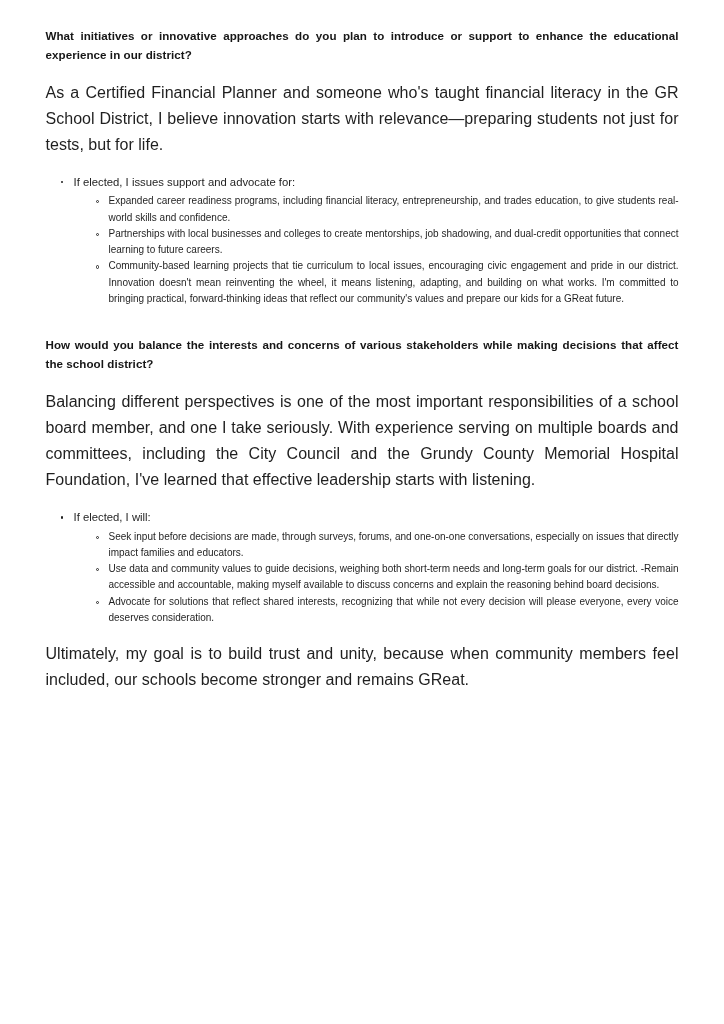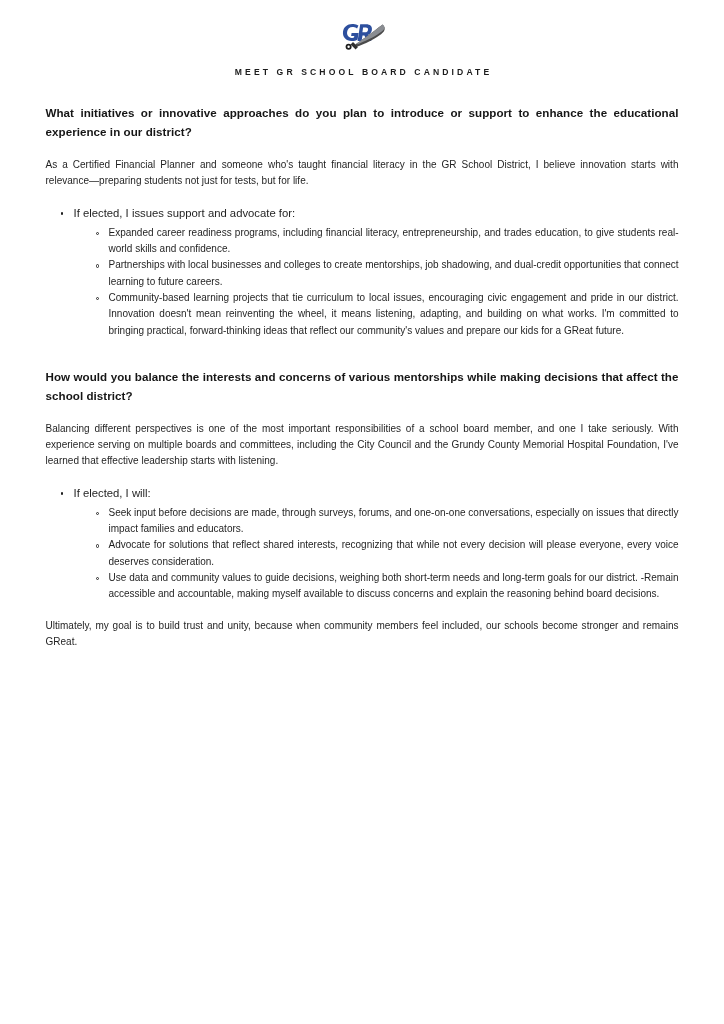--- a/index.html
+++ b/index.html
@@ -61,21 +61,21 @@
     text-align: justify;
     text-justify: inter-word;
     color: #161616;
     margin: 0;
     letter-spacing: 0.05px;
   }
   h2.q.first { margin-top: 27px; }
   h2.q.second { margin-top: 29px; }
 
   p.body {
-    font-size: 10px;
+    font-size: 16px;
     line-height: 1.63;
     text-align: justify;
     text-justify: inter-word;
     color: #1f1f1f;
     margin: 15px 0 0 0;
     letter-spacing: 0.02px;
   }
 
   ul.lvl1 {
     list-style: none;
@@ -129,69 +129,50 @@
     border: 1px solid #2b2b2b;
     background: transparent;
     box-sizing: border-box;
   }
 </style>
 </head>
 <body>
 
 <div class="page">
 
-  <div class="masthead">
-    <span class="logo-wrap">
-      <svg class="logo-svg" width="54" height="36" viewBox="0 0 54 36" aria-hidden="true">
-
-        <path d="M18.6 6.0 C13.0 5.4 8.6 8.6 8.0 13.8 C7.4 19.2 11.0 22.8 16.6 23.0 C19.0 23.1 21.0 22.5 22.6 21.4 L23.6 14.9 L16.6 14.9 L16.1 18.1 L19.3 18.1 L19.0 19.6 C18.3 19.9 17.5 20.0 16.7 19.9 C13.6 19.7 11.7 17.5 12.1 14.1 C12.5 10.6 15.1 8.7 18.4 9.1 C19.9 9.3 21.1 9.8 22.1 10.6 L23.4 7.5 C21.9 6.6 20.3 6.1 18.6 6.0 Z" fill="#2d4f9e"></path>
-
-        <path d="M25.2 6.3 L22.6 23.0 L26.6 23.0 L27.5 17.4 L29.4 17.4 L32.0 23.0 L36.5 23.0 L33.3 16.7 C35.3 15.8 36.6 14.1 36.9 11.9 C37.4 8.4 35.2 6.3 31.1 6.3 Z M28.1 9.6 L30.7 9.6 C32.4 9.6 33.2 10.4 33.0 11.9 C32.8 13.4 31.7 14.2 30.0 14.2 L27.4 14.2 Z" fill="#2d4f9e"></path>
-
-        <path d="M47.5 6.4 C44.2 9.0 36.0 15.4 28.0 21.1 C25.2 23.1 22.4 25.0 20.2 26.4 L22.0 28.6 C24.6 27.7 27.9 26.4 31.2 24.9 C39.3 21.2 46.2 16.7 48.8 13.4 C50.4 11.4 49.9 8.0 47.5 6.4 Z" fill="#4a4a4a"></path>
-        <path d="M47.5 6.4 C44.2 9.0 36.0 15.4 28.0 21.1 C25.9 22.6 23.8 24.1 22.0 25.3 L22.6 26.3 C25.0 25.4 28.0 24.1 31.2 22.6 C39.3 19.0 46.2 14.6 48.8 11.6 C49.8 10.4 50.0 8.4 47.5 6.4 Z" fill="#8a8d92"></path>
-
-        <path d="M18.0 24.0 L23.0 29.0 L20.6 31.4 L15.6 26.4 Z" fill="#2f2f2f"></path>
-
-        <circle cx="13.6" cy="28.8" r="3.0" fill="#1d1d1d"></circle>
-        <circle cx="13.6" cy="28.8" r="1.2" fill="#ffffff"></circle>
-      </svg>
-    </span>
-    <div class="masthead-title">MEET GR SCHOOL BOARD CANDIDATE</div>
-  </div>
 
   <div class="content">
 
     <h2 class="q first">What initiatives or innovative approaches do you plan to introduce or support to enhance the educational experience in our district?</h2>
 
     <p class="body">As a Certified Financial Planner and someone who's taught financial literacy in the GR School District, I believe innovation starts with relevance—preparing students not just for tests, but for life.</p>
 
     <ul class="lvl1">
       <li class="lvl1-item">
         <span class="lead">If elected, I issues support and advocate for:</span>
         <ul class="lvl2">
           <li class="lvl2-item">Expanded career readiness programs, including financial literacy, entrepreneurship, and trades education, to give students real-world skills and confidence.</li>
           <li class="lvl2-item">Partnerships with local businesses and colleges to create mentorships, job shadowing, and dual-credit opportunities that connect learning to future careers.</li>
           <li class="lvl2-item">Community-based learning projects that tie curriculum to local issues, encouraging civic engagement and pride in our district. Innovation doesn't mean reinventing the wheel, it means listening, adapting, and building on what works. I'm committed to bringing practical, forward-thinking ideas that reflect our community's values and prepare our kids for a GReat future.</li>
         </ul>
       </li>
     </ul>
 
 
-    <h2 class="q second">How would you balance the interests and concerns of various mentorships while making decisions that affect the school district?</h2>
+    <h2 class="q second">How would you balance the interests and concerns of various stakeholders while making decisions that affect the school district?</h2>
 
     <p class="body">Balancing different perspectives is one of the most important responsibilities of a school board member, and one I take seriously. With experience serving on multiple boards and committees, including the City Council and the Grundy County Memorial Hospital Foundation, I've learned that effective leadership starts with listening.</p>
 
     <ul class="lvl1">
       <li class="lvl1-item">
         <span class="lead">If elected, I will:</span>
         <ul class="lvl2">
           <li class="lvl2-item">Seek input before decisions are made, through surveys, forums, and one-on-one conversations, especially on issues that directly impact families and educators.</li>
+          <li class="lvl2-item">Use data and community values to guide decisions, weighing both short-term needs and long-term goals for our district. -Remain accessible and accountable, making myself available to discuss concerns and explain the reasoning behind board decisions.</li>
           <li class="lvl2-item">Advocate for solutions that reflect shared interests, recognizing that while not every decision will please everyone, every voice deserves consideration.</li>
-          <li class="lvl2-item">Use data and community values to guide decisions, weighing both short-term needs and long-term goals for our district. -Remain accessible and accountable, making myself available to discuss concerns and explain the reasoning behind board decisions.</li>
         </ul>
       </li>
     </ul>
 
     <p class="body">Ultimately, my goal is to build trust and unity, because when community members feel included, our schools become stronger and remains GReat.</p>
 
   </div>
 </div>
 
 </body></html>

